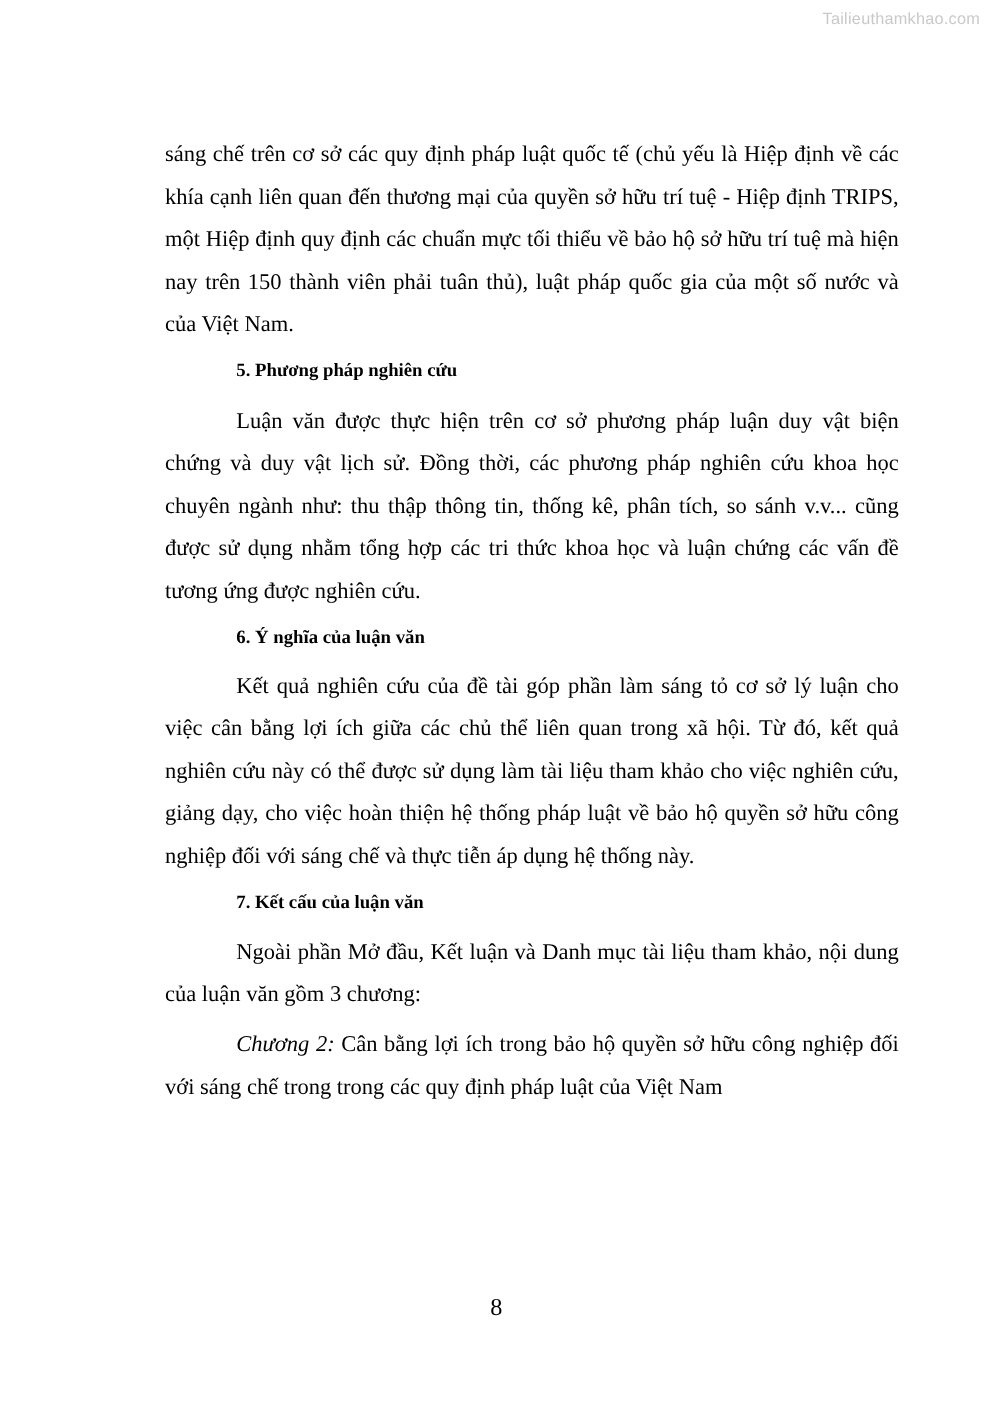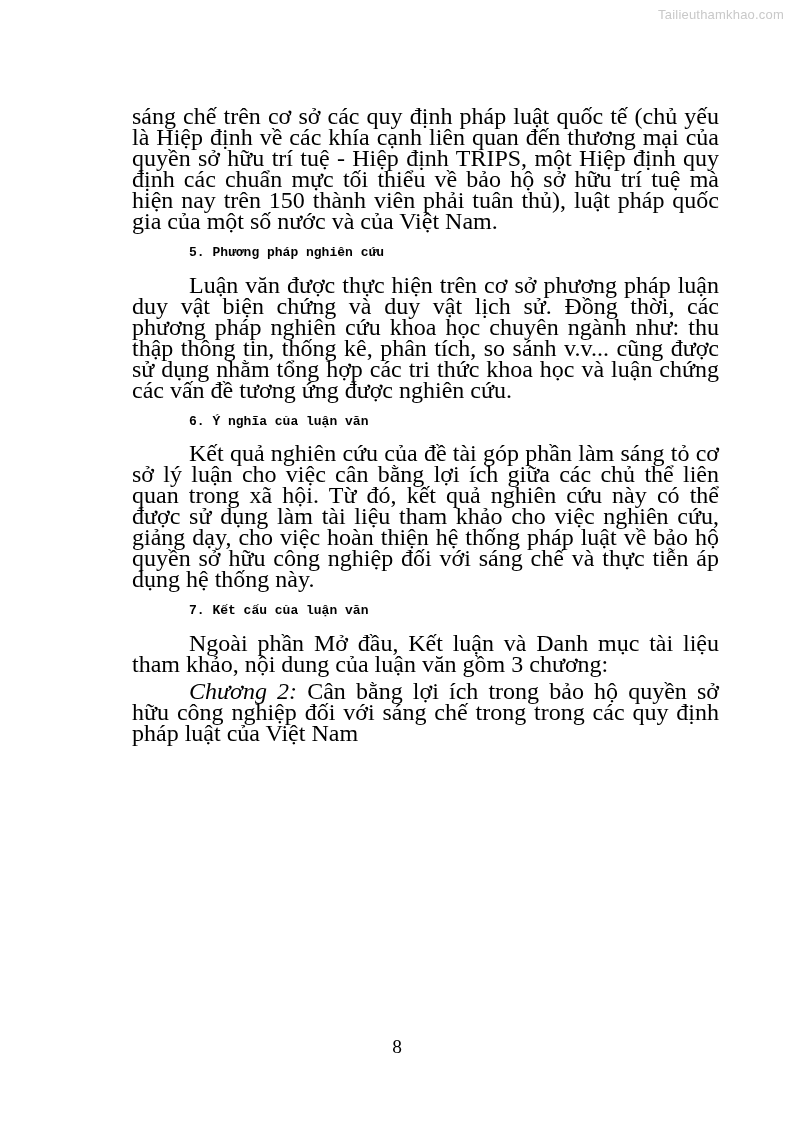--- a/index.html
+++ b/index.html
@@ -1,24 +1,24 @@
 <!DOCTYPE html>
 <html><head>
   <meta charset="utf-8">
   <style>
     html, body { margin: 0; padding: 0; background: #ffffff; }
     body { width: 794px; height: 1123px; position: relative; overflow: hidden;
            font-family: "Liberation Serif", "DejaVu Serif", serif; color: #000; }
     .watermark { position: absolute; top: 7px; right: 10px; font-family: "Liberation Sans", sans-serif;
                  font-size: 13px; color: #c9c9c9; letter-spacing: 0.2px; text-align: center; }
     .page { position: absolute; left: 132px; top: 106px; width: 587px; }
-    .para { font-size: 24px; line-height: 21px; text-align: justify; text-align-last: left;
+    .para { font-size: 18px; line-height: 34px; text-align: justify; text-align-last: left;
             margin: 0 0 6px 0; }
     .indent { text-indent: 57px; }
-    .heading { font-size: 13px; line-height: 30.6px; font-weight: bold; margin: 0 0 6px 57px; font-family: Liberation Mono, monospace; }
+    .heading { font-size: 15px; line-height: 30.6px; font-weight: bold; margin: 0 0 6px 57px; }
     .ital { font-style: italic; }
     .pagenum { position: absolute; top: 1036px; left: 0; width: 794px; text-align: center;
                font-size: 19.4px; }
   </style>
 </head>
 <body>
 
 <div class="watermark">Tailieuthamkhao.com</div>
 
 <div class="page">

